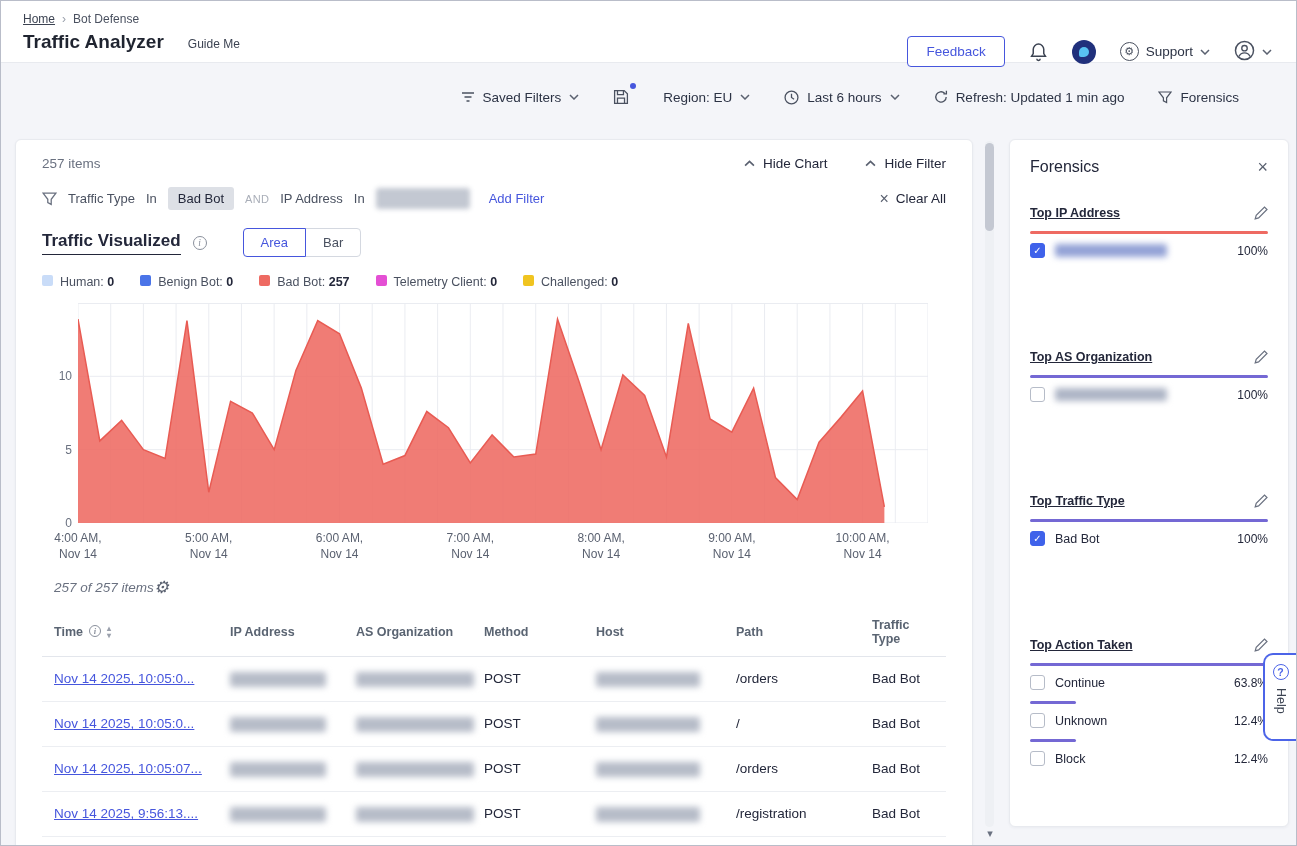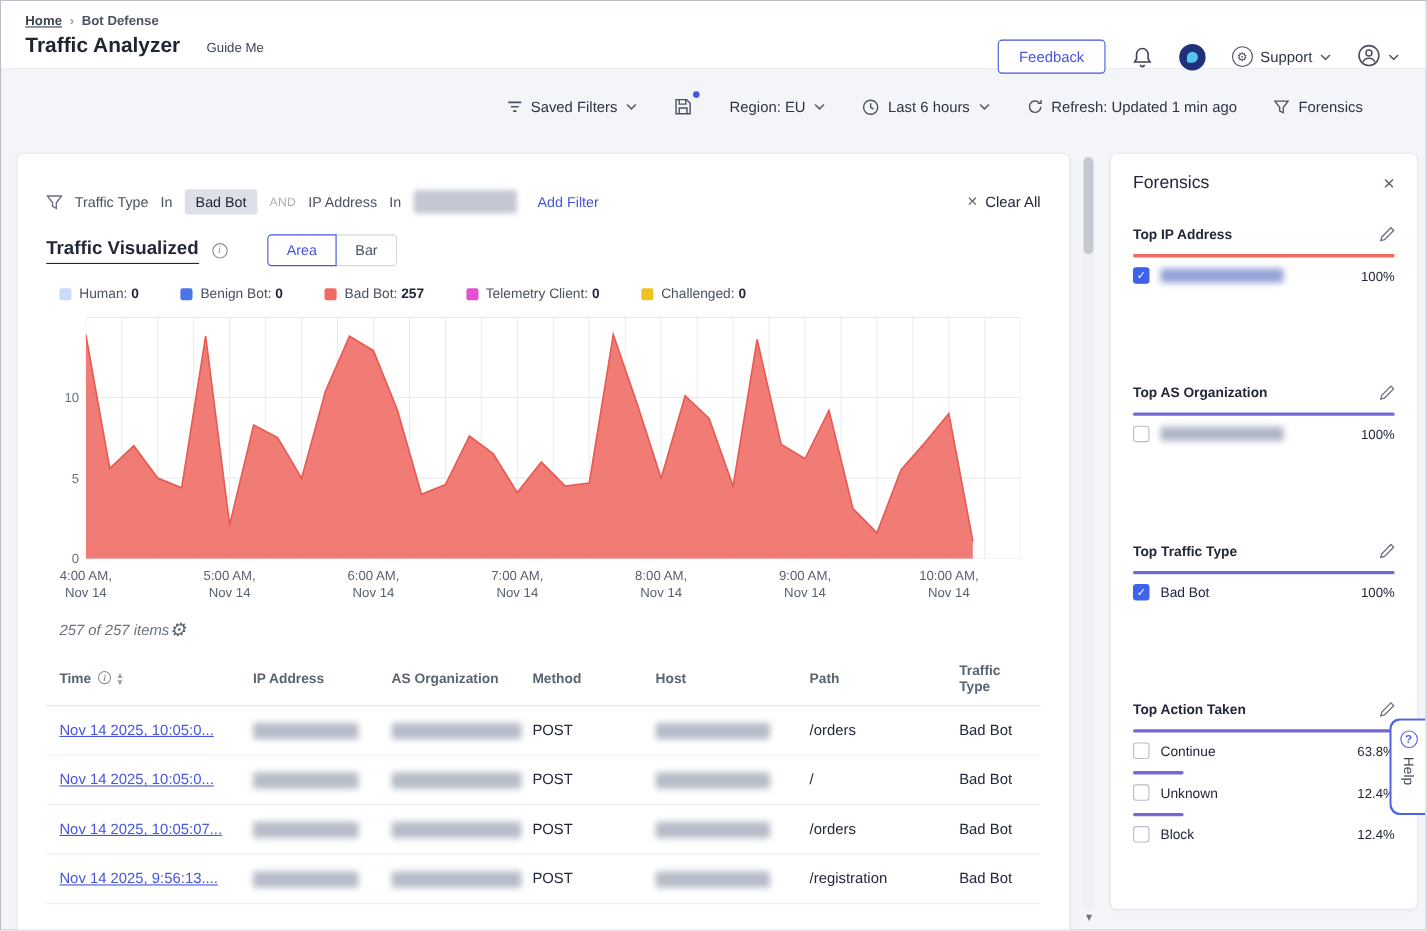--- a/index.html
+++ b/index.html
@@ -1,21 +1,21 @@
 <!DOCTYPE html>
 <html><head>
 <meta charset="utf-8">
 <style>
   * { box-sizing: border-box; margin: 0; padding: 0; }
   body { font-family: "Liberation Sans", sans-serif; background: #fff; }
   .frame { position: relative; width: 1297px; height: 846px; border: 1px solid #b9bdc9; background: #f4f5f9; overflow: hidden; color: #23273a; }
 
   
   .topbar { position: absolute; top: 0; left: 0; right: 0; height: 62px; background: #fff; border-bottom: 1px solid #e8eaef; display: flex; justify-content: space-between; align-items: center; padding: 0 24px 0 22px; }
-  .breadcrumb { font-size: 12px; color: #4a5160; display: flex; gap: 7px; align-items: center; margin-top: 2px; font-weight: bold; }
+  .breadcrumb { font-size: 12px; color: #4a5160; display: flex; gap: 7px; align-items: center; margin-top: 2px; }
   .bc-home { color: #3c4352; text-decoration: underline; cursor: pointer; }
   .bc-sep { color: #9aa0ac; }
   .title-row { display: flex; align-items: baseline; gap: 24px; margin-top: 5px; }
   .title-row h1 { font-size: 19px; font-weight: 700; color: #1f2430; }
   .guide-me { font-size: 12px; color: #3c4352; cursor: pointer; }
   .tb-right { display: flex; align-items: center; gap: 24px; margin-top: 40px; }
   .feedback-btn { font-family: inherit; font-size: 13.5px; color: #4656dd; background: #fff; border: 1px solid #4656dd; border-radius: 4px; padding: 7px 18px; cursor: pointer; }
   .icon-btn { color: #3c4352; display: inline-flex; cursor: pointer; }
   .assistant { width: 24px; height: 24px; border-radius: 50%; background: #20307c; display: inline-flex; align-items: center; justify-content: center; cursor: pointer; }
   .assistant-inner { width: 10px; height: 10px; border-radius: 50% 50% 50% 2px; background: #58c2f2; }
@@ -48,21 +48,21 @@
   .viz-title { font-size: 17px; font-weight: 600; color: #23273a; border-bottom: 1.5px solid #23273a; padding-bottom: 3px; }
   .info-i { width: 14px; height: 14px; border: 1px solid #8a909c; border-radius: 50%; color: #8a909c; font-size: 9.5px; font-style: italic; display: inline-flex; align-items: center; justify-content: center; font-family: "Liberation Serif", serif; }
   .info-i.sm { width: 12px; height: 12px; font-size: 8.5px; }
   .seg { display: flex; margin-left: 24px; border-radius: 11px; }
   .seg-btn { font-family: inherit; font-size: 13px; padding: 6px 17px; background: #fff; border: 1px solid #d4d8e0; color: #4a5160; cursor: pointer; }
   .seg-btn:first-child { border-radius: 4px 0 0 4px; }
   .seg-btn:last-child { border-radius: 0 4px 4px 0; margin-left: -1px; }
   .seg-btn.active { border-color: #4656dd; color: #4656dd; position: relative; z-index: 1; }
 
   .legend-row { display: flex; gap: 26px; align-items: center; margin-top: 18px; font-size: 12.5px; color: #4a5160; }
-  .leg-item { display: inline-flex; align-items: center; gap: 7px; cursor: pointer; margin-left: 12px; }
+  .leg-item { display: inline-flex; gap: 7px; cursor: pointer; }
   .sw { width: 11px; height: 11px; border-radius: 2px; display: inline-block; }
   .leg-item b { color: #23273a; }
 
   .chart-wrap { position: relative; margin: 14px 6px 0 36px; height: 252px; }
   .plot { position: absolute; left: 0; right: 12px; top: 0; height: 220px; }
   .plot svg { width: 100%; height: 220px; display: block; }
   .y-axis .ytick { position: absolute; left: -32px; width: 26px; text-align: right; font-size: 12px; color: #6a7180; }
   .x-axis { position: absolute; left: 0; right: 12px; top: 227px; height: 30px; }
   .x-axis .xtick { position: absolute; transform: translateX(-50%); text-align: center; font-size: 12px; color: #5a6170; white-space: pre-line; line-height: 1.35; }
 
@@ -86,21 +86,21 @@
   .v-scroll .thumb { position: absolute; top: 2px; left: 0; width: 9px; height: 88px; background: #c4c8d2; border-radius: 5px; cursor: grab; }
   .scroll-arrow { position: absolute; left: 984px; top: 826px; width: 10px; text-align: center; font-size: 11px; color: #6a7180; cursor: pointer; }
 
   
   .forensics-card { position: absolute; top: 138px; left: 1008px; width: 280px; height: 688px; background: #fff; border: 1px solid #e8eaef; border-radius: 6px; padding: 18px 20px 16px; display: flex; flex-direction: column; box-shadow: 0 1px 3px rgba(40,50,80,.05); }
   .f-head { display: flex; justify-content: space-between; align-items: center; }
   .f-title { font-size: 16px; color: #23273a; }
   .f-close { font-size: 18px; color: #5a6170; cursor: pointer; line-height: 1; }
   .f-sections { flex: 1; margin-top: 30px; overflow: hidden; }
   .f-sec { min-height: 116px; margin-bottom: 28px; }
-  .f-sec-head { display: flex; justify-content: space-between; align-items: flex-start; }
+  .f-sec-head { display: flex; justify-content: space-between; align-items: flex-start; text-decoration: underline; }
   .f-sec-title { font-size: 12.5px; font-weight: 700; color: #23273a; }
   .pencil { color: #6a7180; cursor: pointer; display: inline-flex; }
   .f-bar { height: 3px; border-radius: 2px; margin: 11px 0 9px; }
   .f-item { display: flex; align-items: center; gap: 10px; font-size: 12.5px; color: #23273a; margin-bottom: 4px; cursor: pointer; }
   .f-pct { margin-left: auto; font-size: 12px; color: #23273a; }
   .cb { width: 15px; height: 15px; border: 1.5px solid #b6bcc8; border-radius: 3px; background: #fff; display: inline-flex; align-items: center; justify-content: center; font-size: 10px; color: #fff; flex: none; cursor: pointer; }
   .cb.checked { background: #3f62ea; border-color: #3f62ea; }
   .f-blur { height: 13px; width: 112px; filter: blur(3px); background: #aeb5c6; border-radius: 2px; }
   .f-blur.blue { background: #93a2d6; }
   .f-foot { display: flex; justify-content: flex-end; align-items: center; gap: 20px; padding-top: 12px; }
@@ -221,20 +221,41 @@
       <span class="ic">
           <svg width="14" height="13" viewBox="0 0 14 13">
             <path d="M1 1h12L8.6 6.8v4.7l-3.2-1.6V6.8L1 1z" fill="none" stroke="currentColor" stroke-width="1.2"></path>
           </svg>
         </span>
       <span>Forensics</span>
     </div>
   </div>
 
   <section class="main-card">
+    <div class="row-items">
+      <span>257 items</span>
+      <div class="hide-links">
+        <span class="hide-link">
+          <span class="chev">
+              <svg width="11" height="7" viewBox="0 0 10 6">
+                <path d="M1 5l4-4 4 4" fill="none" stroke="currentColor" stroke-width="1.5"></path>
+              </svg>
+            </span>
+          <span>Hide Chart</span>
+        </span>
+        <span class="hide-link">
+          <span class="chev">
+              <svg width="11" height="7" viewBox="0 0 10 6">
+                <path d="M1 5l4-4 4 4" fill="none" stroke="currentColor" stroke-width="1.5"></path>
+              </svg>
+            </span>
+          <span>Hide Filter</span>
+        </span>
+      </div>
+    </div>
 
     <div class="row-filter">
       <span class="ic" style="color:#6a7180;display:inline-flex">
           <svg width="15" height="14" viewBox="0 0 14 13">
             <path d="M1 1h12L8.6 6.8v4.7l-3.2-1.6V6.8L1 1z" fill="none" stroke="currentColor" stroke-width="1.2"></path>
           </svg>
         </span>
       <span>Traffic Type</span>
       <span>In</span>
       <span class="chip">Bad Bot</span>

